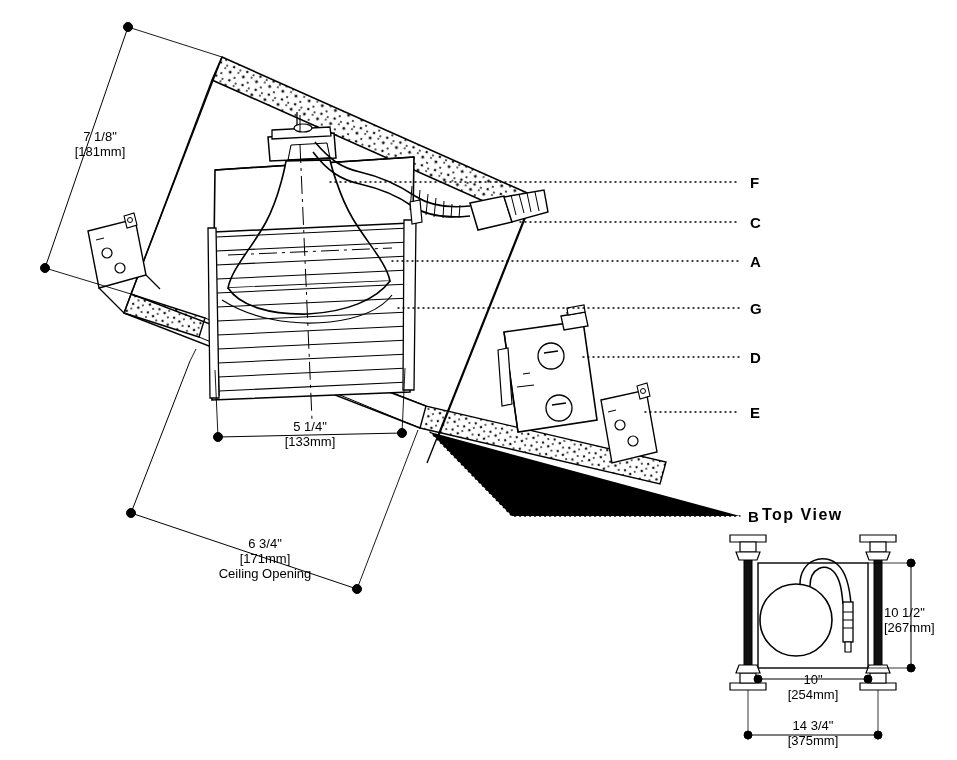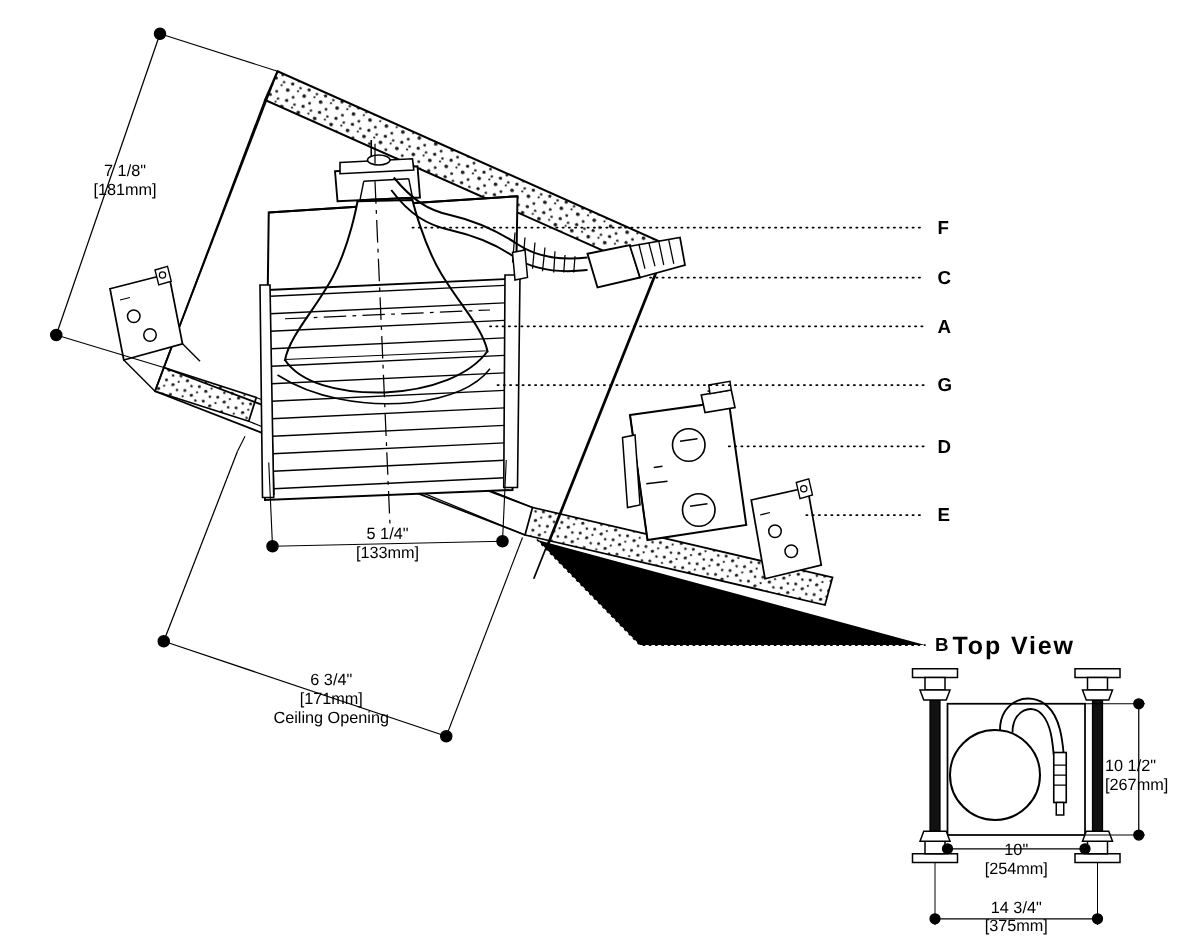--- a/index.html
+++ b/index.html
@@ -33,21 +33,21 @@
   .lbl.center { text-align: center; }
   .callout-letter {
     position: absolute;
     font-weight: bold;
     font-size: 15px;
     color: #000;
   }
   .topview-title {
     position: absolute;
     font-weight: bold;
-    font-size: 20px;
+    font-size: 16px;
     letter-spacing: 1.5px;
     color: #000;
     white-space: nowrap;
   }
 </style>
 </head>
 <body>
 
 <div id="stage">
 

